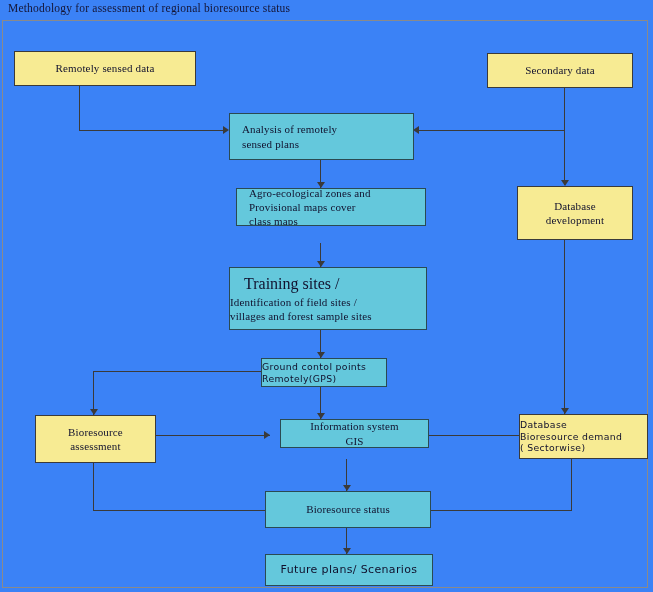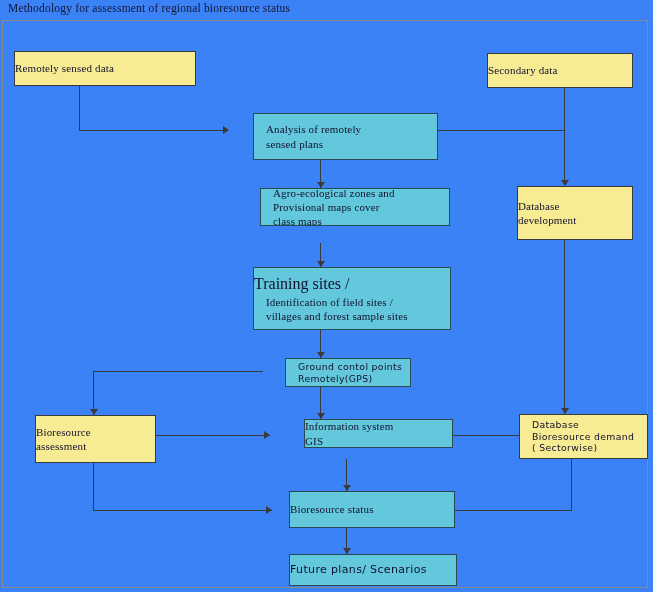--- a/index.html
+++ b/index.html
@@ -41,43 +41,43 @@
   .node {
     position: absolute;
     box-sizing: border-box;
     border: 1px solid #333333;
     display: flex;
     flex-direction: column;
     justify-content: center;
     overflow: hidden;
   }
   .node.yellow { background: #f7eb93; border-color: #3a3a3a; }
-  .node.blue   { background: #64c8dc; border-color: #2a4a52; margin-left: 24px; }
+  .node.blue   { background: #64c8dc; border-color: #2a4a52; }
 
   .node .line {
     display: block;
     color: #11112e;
     line-height: 1.28;
   }
   
   .serif .line {
     font-family: "Liberation Serif", serif;
     font-size: 11px;
     letter-spacing: 0.15px;
   }
   
   .sans .line {
     font-family: "DejaVu Sans", sans-serif;
     font-size: 9.3px;
     letter-spacing: 0.35px;
     color: #10102c;
   }
-  .ctr  { }
+  .ctr  { text-align: center; }
   .lft  { text-align: left; padding-left: 12px; }
-  .lft2 { text-align: left; padding-left: 12px; }
+  .lft2 { text-align: left; padding-left: 0; }
 
   
   .conn {
     position: absolute;
     background: #3a3a3a;
   }
   .h { height: 1.4px; }
   .v { width: 1.4px; }
 
   .arrow {
@@ -159,21 +159,21 @@
     <span class="line lft">sensed plans</span>
   </div>
 
   <div class="node blue serif" style="left:236px; top:188px; width:190px; height:38px;">
     <span class="line lft">Agro-ecological zones and</span>
     <span class="line lft">Provisional maps cover</span>
     <span class="line lft">class maps</span>
   </div>
 
   <div class="node blue" style="left:229px; top:267px; width:198px; height:63px;">
-    <span class="line lft2 sans" style="padding-left:0;">Training sites /</span>
+    <span class="line lft2 sans" style="padding-left:14px;">Training sites /</span>
     <span class="line lft2" style="font-family:'Liberation Serif',serif;font-size:11px;letter-spacing:0.15px;">Identification of field sites /</span>
     <span class="line lft2" style="font-family:'Liberation Serif',serif;font-size:11px;letter-spacing:0.15px;">villages and forest sample sites</span>
   </div>
 
   <div class="node yellow serif" style="left:517px; top:186px; width:116px; height:54px;">
     <span class="line ctr">Database</span>
     <span class="line ctr">development</span>
   </div>
 
   <div class="node blue sans" style="left:261px; top:358px; width:126px; height:29px;">

